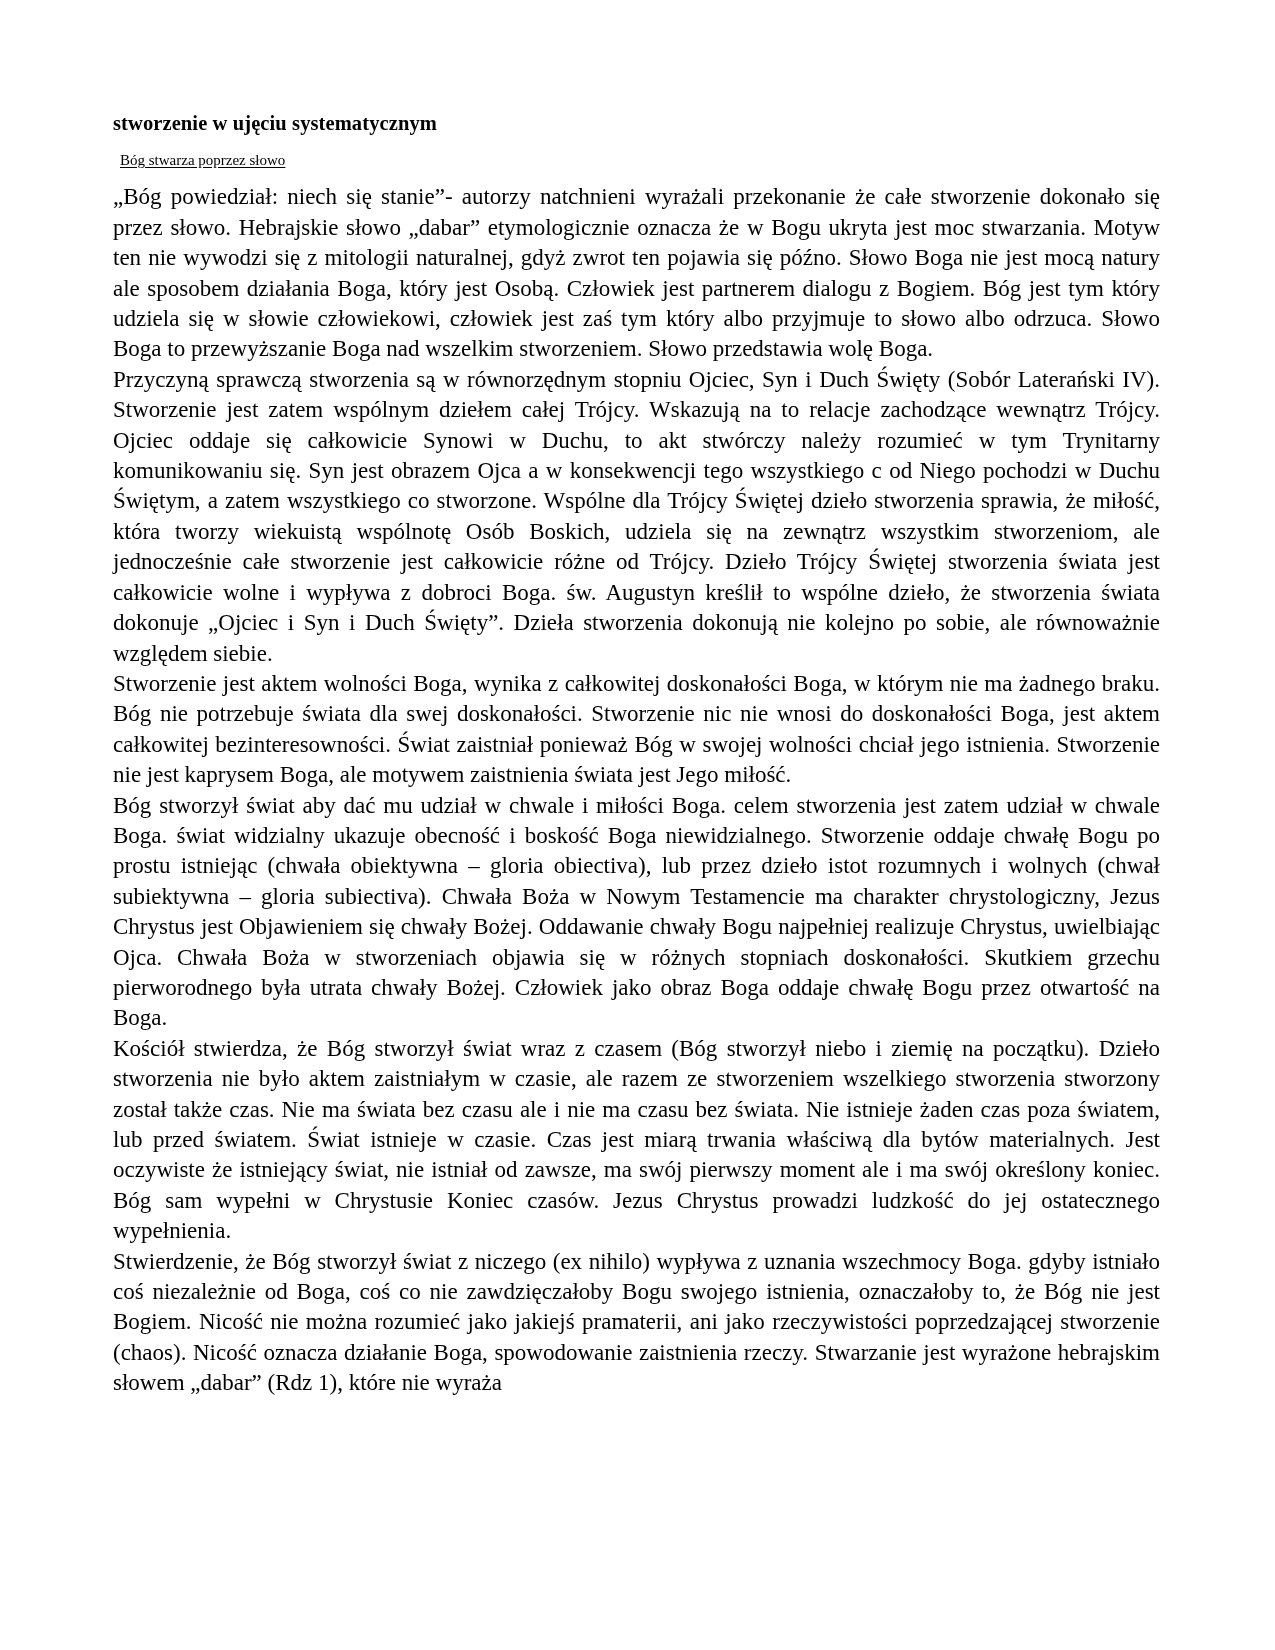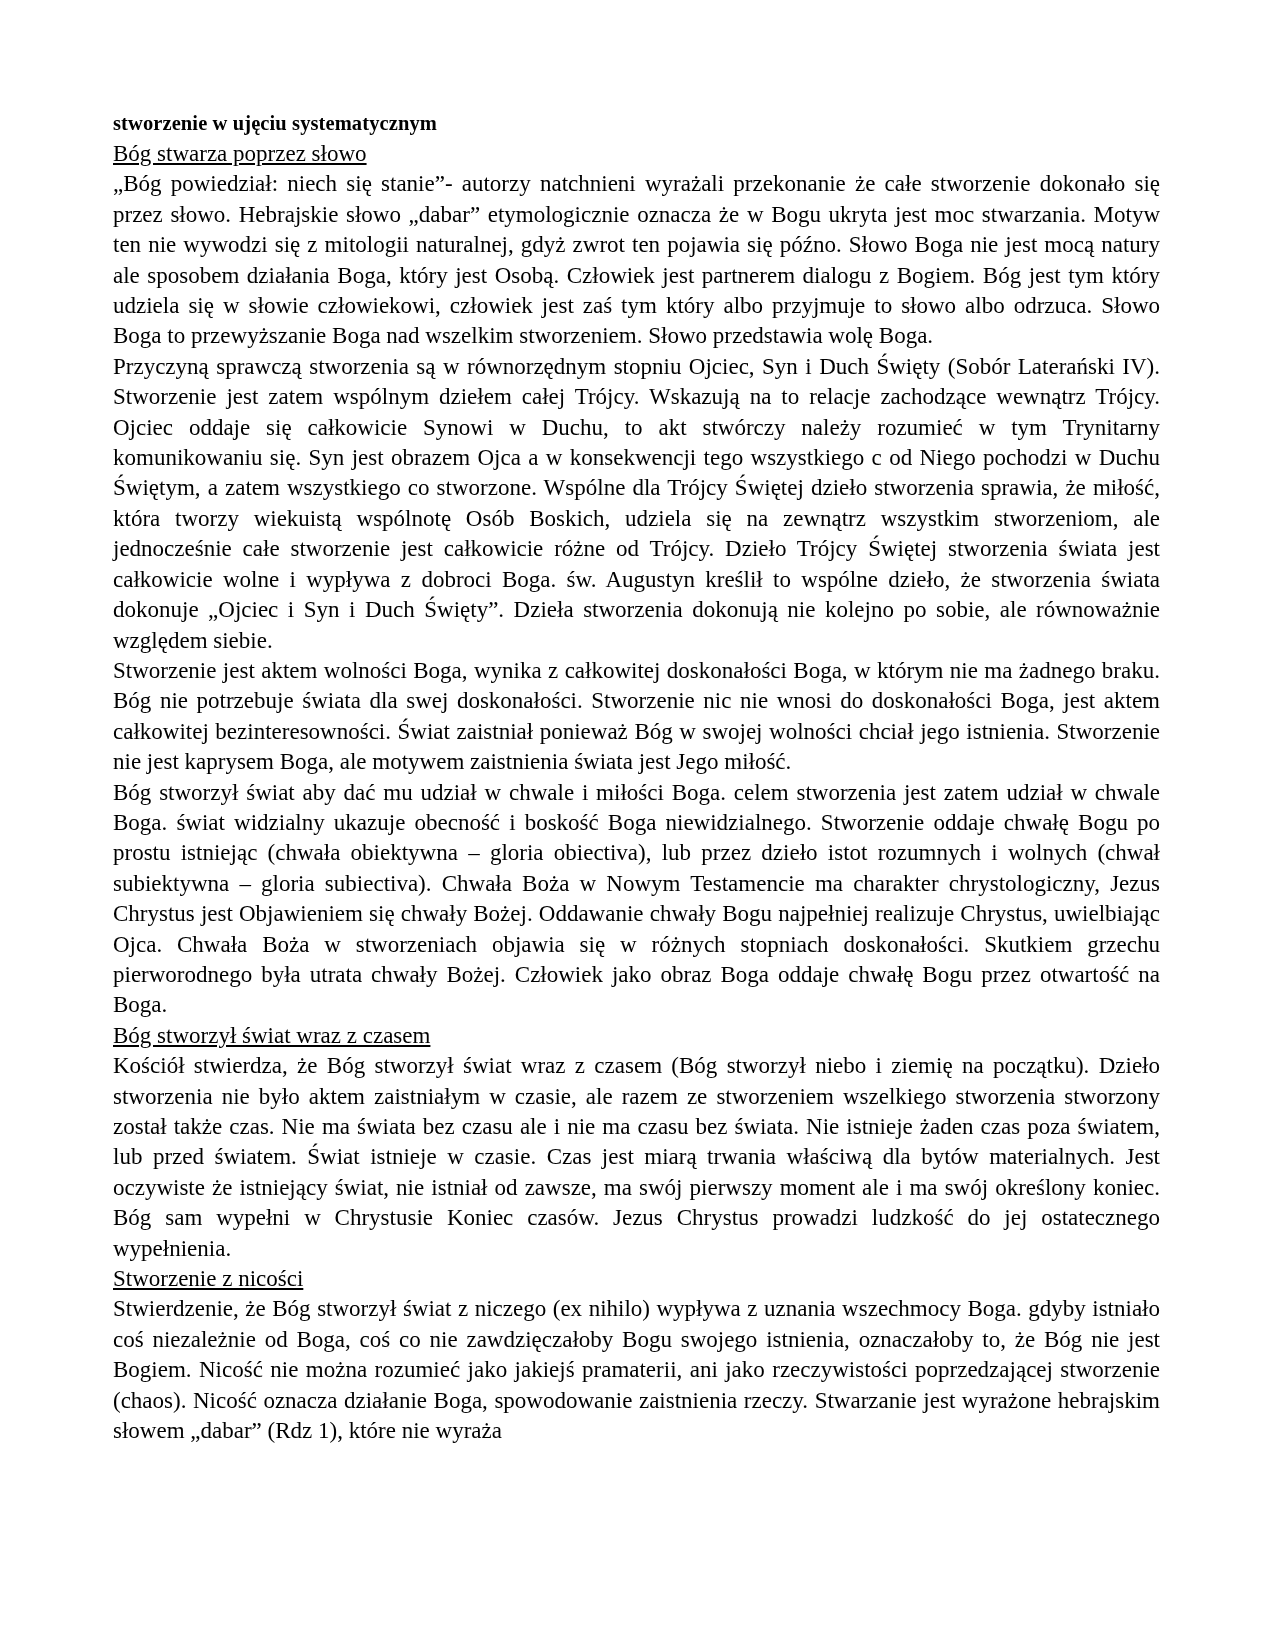--- a/index.html
+++ b/index.html
@@ -29,24 +29,24 @@
   }
   .doc-title {
     font-size: 20.5px;
     font-weight: bold;
     line-height: 30px;
     margin: 0 0 1px 0;
     letter-spacing: 0.1px;
     text-align: left;
   }
   .section-heading {
-    font-size: 23px;
+    font-size: 15px;
     font-weight: normal;
     line-height: 30.4px;
-    margin: 0;
+    margin: 7px;
     text-align: left;
     display: block;
   }
   .section-heading span.ul {
     text-decoration: underline;
     text-underline-offset: 2px;
   }
   p.body-text {
     font-size: 23px;
     line-height: 30.4px;
@@ -74,20 +74,18 @@
 
     <div class="section-heading"><span class="ul">Bóg stwarza poprzez słowo</span></div>
     <p class="body-text">„Bóg powiedział: niech się stanie”- autorzy natchnieni wyrażali przekonanie że całe stworzenie dokonało się przez słowo. Hebrajskie słowo „dabar” etymologicznie oznacza że w Bogu ukryta jest moc stwarzania. Motyw ten nie wywodzi się z mitologii naturalnej, gdyż zwrot ten pojawia się późno. Słowo Boga nie jest mocą natury ale sposobem działania Boga, który jest Osobą. Człowiek jest partnerem dialogu z Bogiem. Bóg jest tym który udziela się w słowie człowiekowi, człowiek jest zaś tym który albo przyjmuje to słowo albo odrzuca. Słowo Boga to przewyższanie Boga nad wszelkim stworzeniem. Słowo przedstawia wolę Boga.</p>
 
     <p class="body-text">Przyczyną sprawczą stworzenia są w równorzędnym stopniu Ojciec, Syn i Duch Święty (Sobór Laterański IV). Stworzenie jest zatem wspólnym dziełem całej Trójcy. Wskazują na to relacje zachodzące wewnątrz Trójcy. Ojciec oddaje się całkowicie Synowi w Duchu, to akt stwórczy należy rozumieć w tym Trynitarny komunikowaniu się. Syn jest obrazem Ojca a w konsekwencji tego wszystkiego c od Niego pochodzi w Duchu Świętym, a zatem wszystkiego co stworzone. Wspólne dla Trójcy Świętej dzieło stworzenia sprawia, że miłość, która tworzy wiekuistą wspólnotę Osób Boskich, udziela się na zewnątrz wszystkim stworzeniom, ale jednocześnie całe stworzenie jest całkowicie różne od Trójcy. Dzieło Trójcy Świętej stworzenia świata jest całkowicie wolne i wypływa z dobroci Boga. św. Augustyn kreślił to wspólne dzieło, że stworzenia świata dokonuje „Ojciec i Syn i Duch Święty”. Dzieła stworzenia dokonują nie kolejno po sobie, ale równoważnie względem siebie.</p>
 
     <p class="body-text">Stworzenie jest aktem wolności Boga, wynika z całkowitej doskonałości Boga, w którym nie ma żadnego braku. Bóg nie potrzebuje świata dla swej doskonałości. Stworzenie nic nie wnosi do doskonałości Boga, jest aktem całkowitej bezinteresowności. Świat zaistniał  ponieważ Bóg w swojej wolności chciał jego istnienia. Stworzenie nie jest kaprysem Boga, ale motywem zaistnienia świata jest Jego miłość.</p>
 
     <p class="body-text">Bóg stworzył świat aby dać mu udział w chwale i miłości Boga. celem stworzenia jest zatem udział w chwale Boga. świat widzialny ukazuje obecność i boskość Boga niewidzialnego. Stworzenie oddaje chwałę Bogu po prostu istniejąc (chwała obiektywna – gloria obiectiva), lub przez dzieło istot rozumnych i wolnych (chwał subiektywna – gloria subiectiva).    Chwała Boża w Nowym Testamencie ma charakter chrystologiczny, Jezus Chrystus jest Objawieniem się chwały Bożej. Oddawanie chwały Bogu najpełniej realizuje Chrystus, uwielbiając Ojca. Chwała Boża w stworzeniach objawia się w różnych stopniach doskonałości. Skutkiem grzechu pierworodnego była utrata chwały Bożej. Człowiek jako obraz Boga oddaje chwałę Bogu przez otwartość na Boga.</p>
 
-    <div class="section-heading"><span class="ul">Bóg stworzył świat wraz z czasem</span></div>
     <p class="body-text">Kościół stwierdza, że Bóg stworzył świat wraz z czasem (Bóg stworzył niebo i ziemię na początku). Dzieło stworzenia nie było aktem zaistniałym w czasie, ale razem ze stworzeniem wszelkiego stworzenia stworzony został także czas. Nie ma świata bez czasu ale i nie ma czasu bez świata. Nie istnieje żaden czas poza światem, lub przed światem. Świat istnieje w czasie. Czas jest miarą trwania właściwą dla bytów materialnych. Jest oczywiste że istniejący świat, nie istniał od zawsze, ma swój pierwszy moment ale i ma swój określony koniec. Bóg sam wypełni w Chrystusie Koniec czasów. Jezus Chrystus prowadzi ludzkość do jej ostatecznego wypełnienia.</p>
 
-    <div class="section-heading"><span class="ul">Stworzenie z nicości</span></div>
     <p class="body-text last">Stwierdzenie, że Bóg stworzył świat z niczego (ex nihilo) wypływa z uznania wszechmocy Boga. gdyby istniało coś niezależnie od Boga, coś co nie zawdzięczałoby Bogu swojego istnienia, oznaczałoby to, że Bóg nie jest Bogiem. Nicość nie można rozumieć jako jakiejś pramaterii, ani jako rzeczywistości poprzedzającej stworzenie (chaos). Nicość oznacza działanie Boga, spowodowanie zaistnienia rzeczy. Stwarzanie jest wyrażone hebrajskim słowem „dabar” (Rdz 1), które nie wyraża</p>
 
   </div>
 </div>
 
 </body></html>

